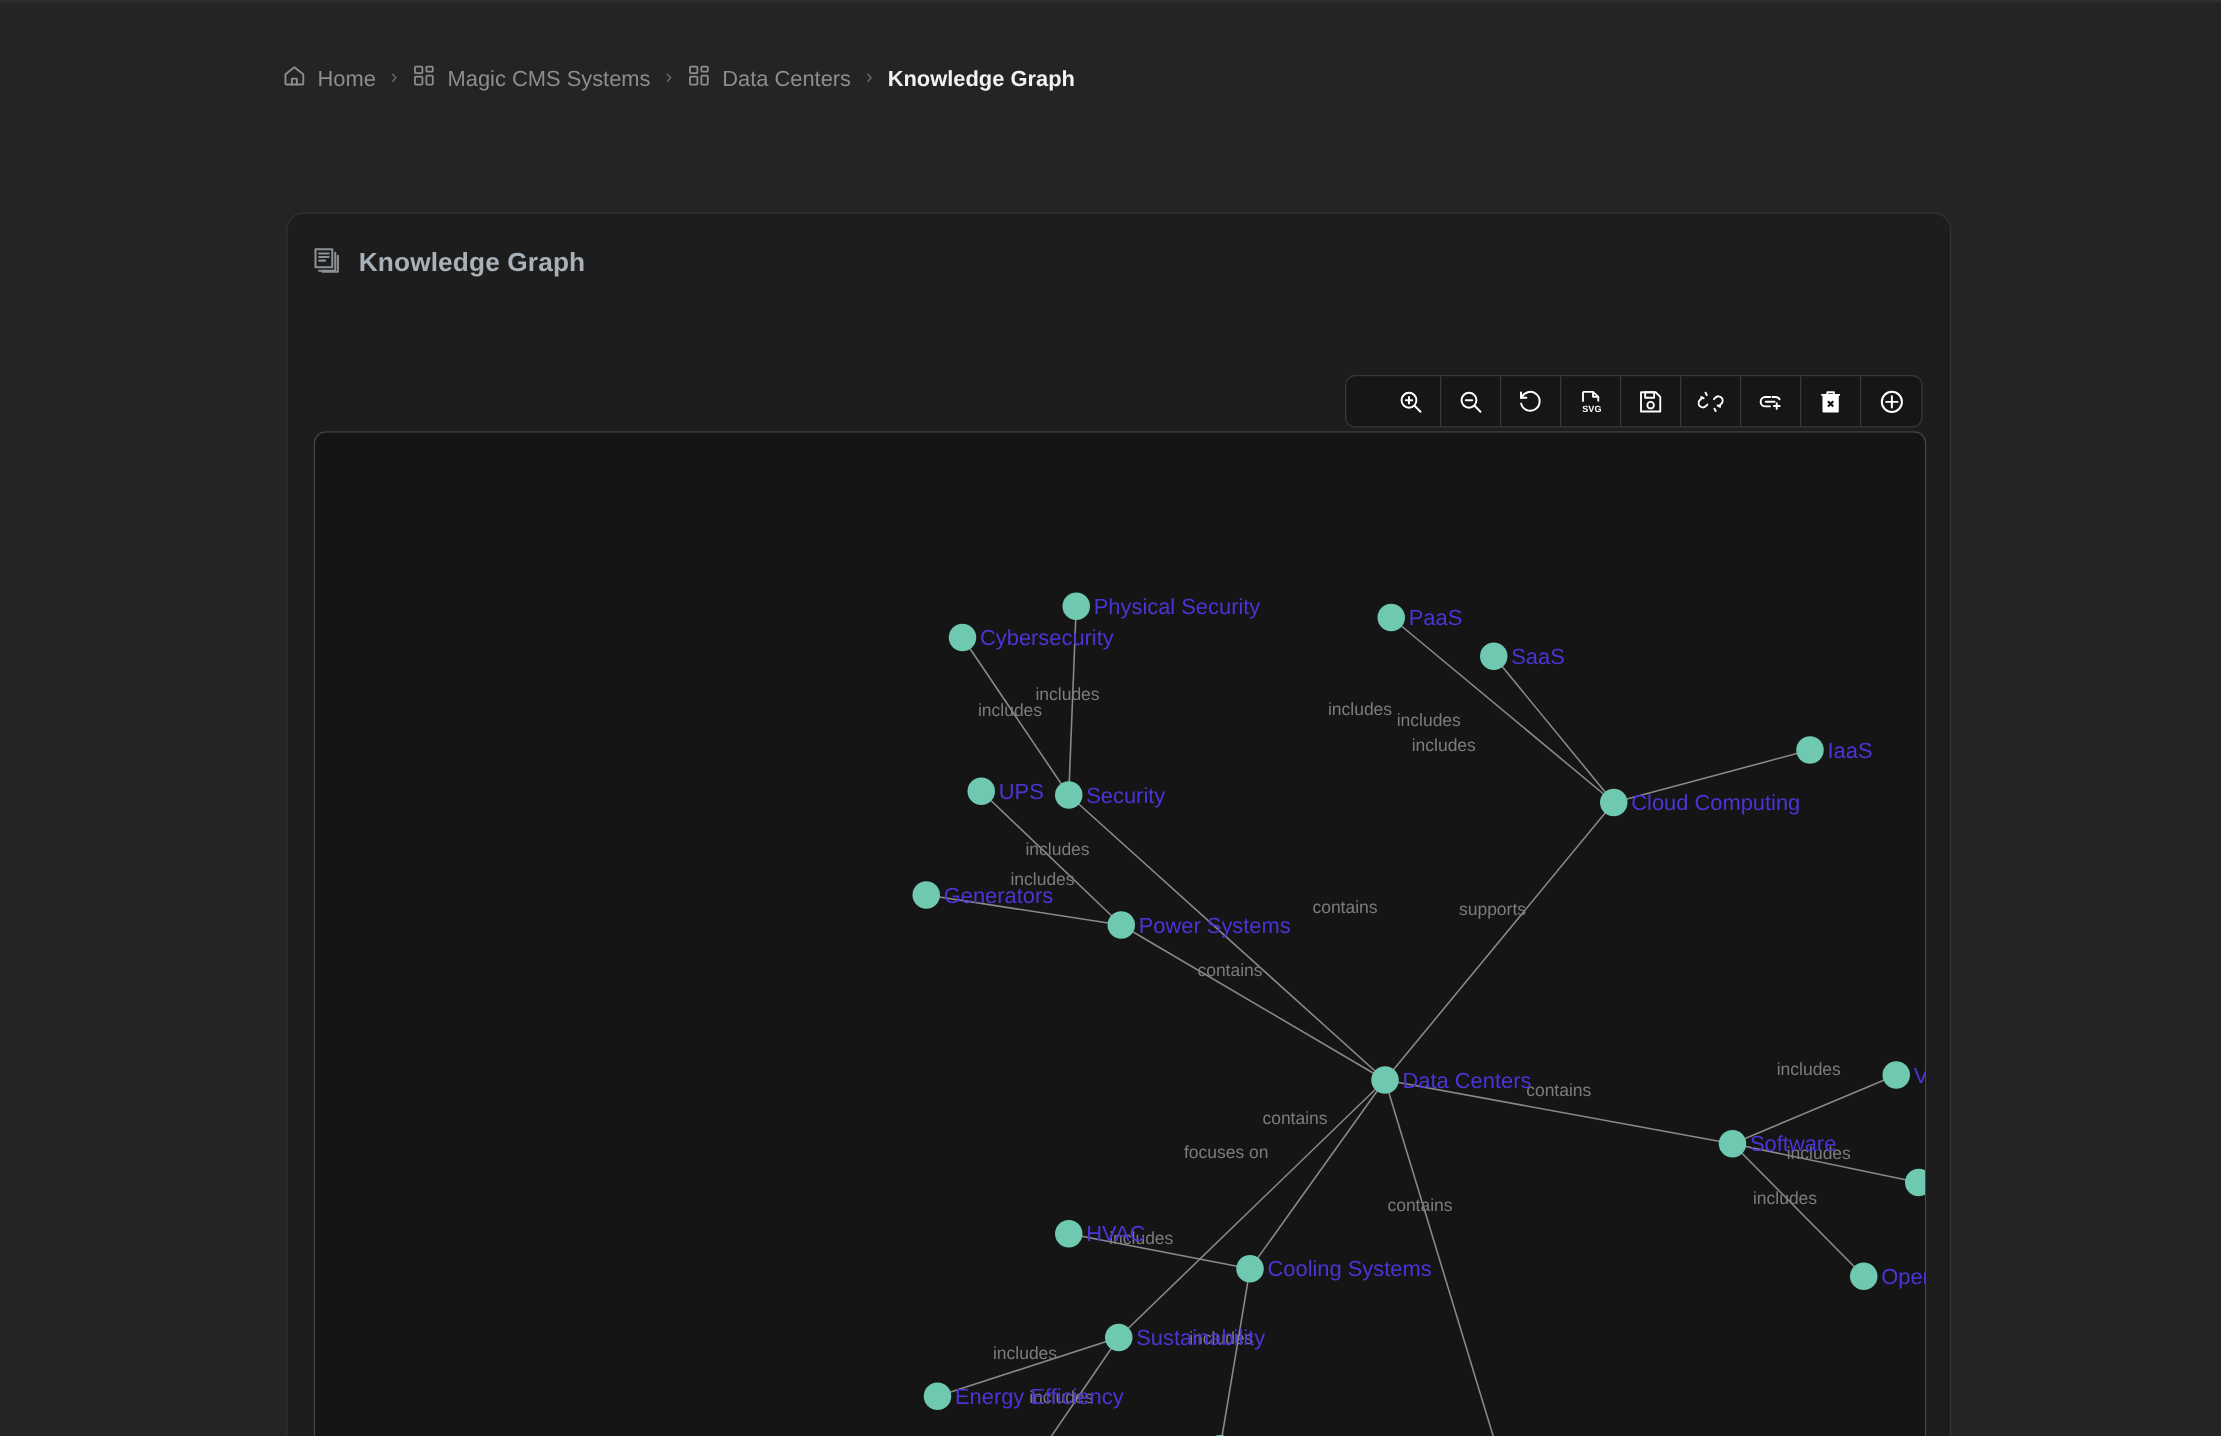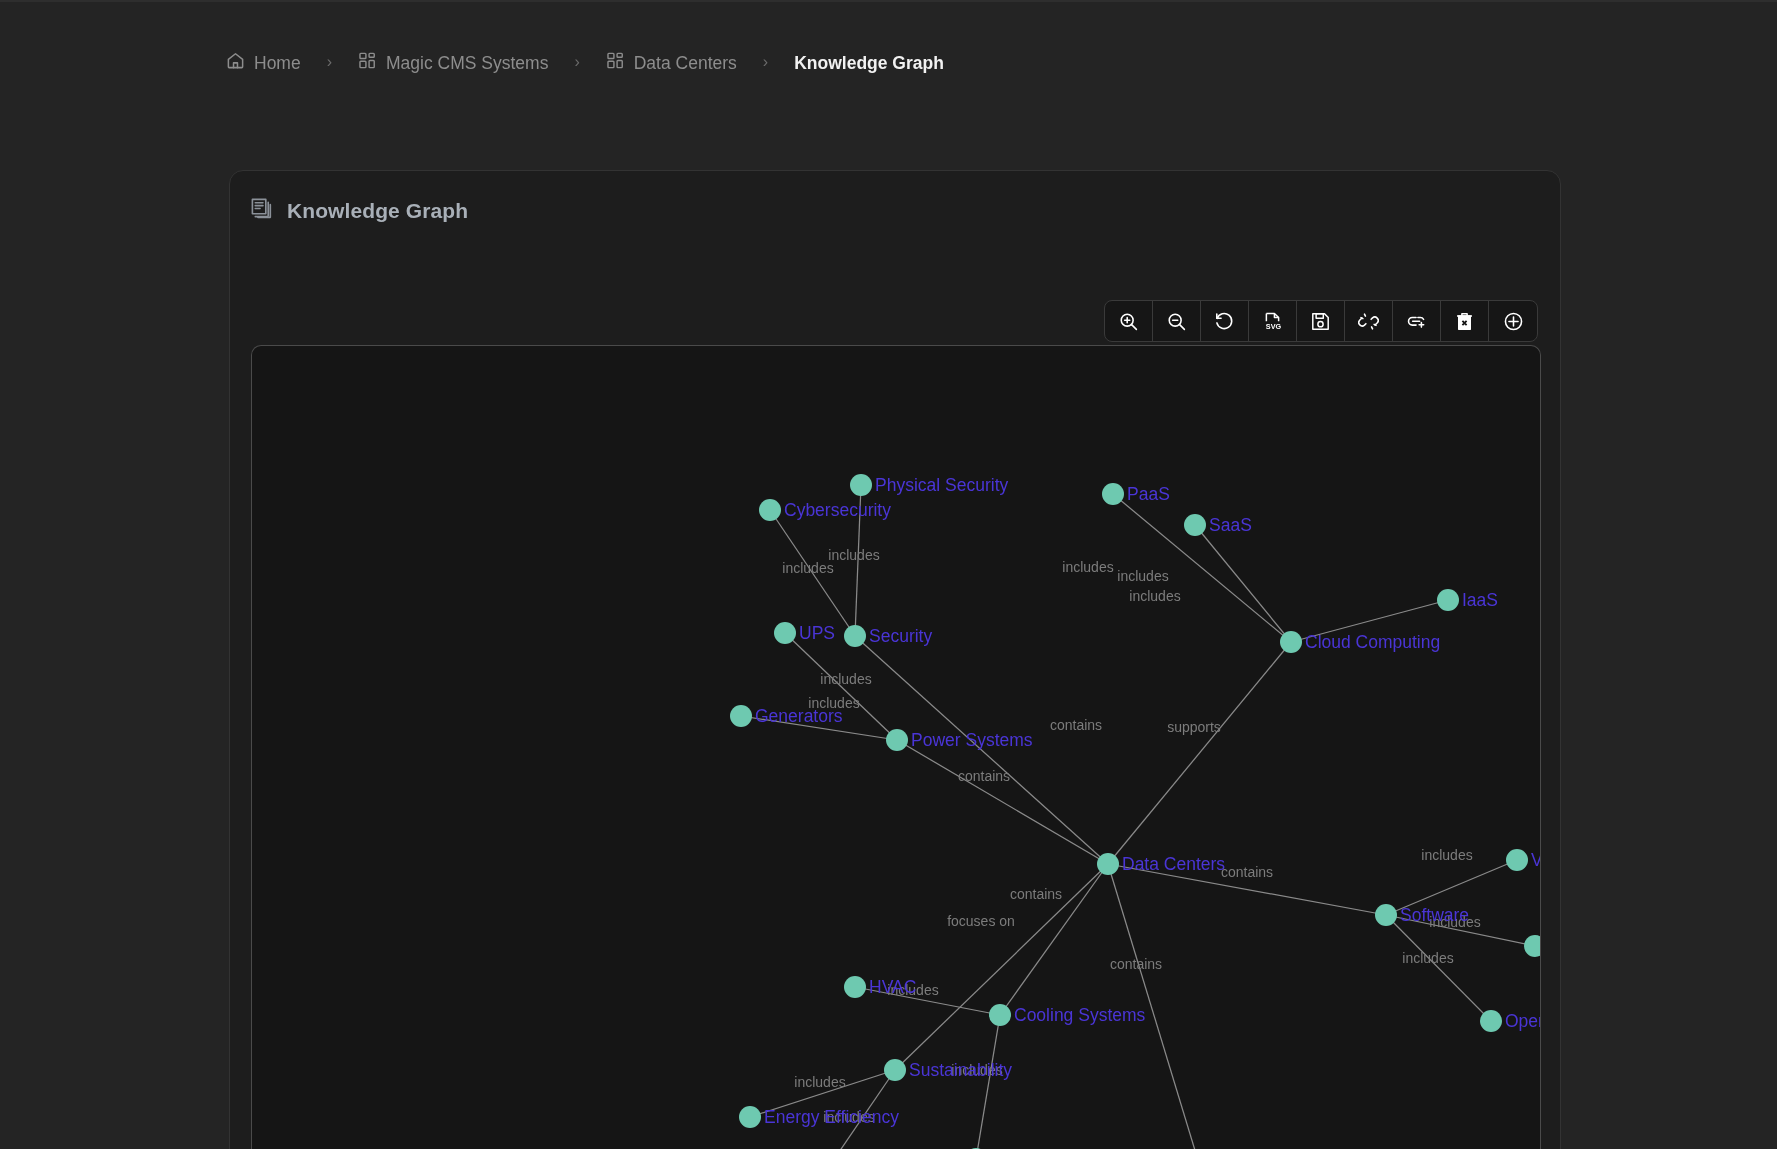--- a/index.html
+++ b/index.html
@@ -25,21 +25,21 @@
     background: #2e2e2e;
   }
 
   
   .breadcrumb {
     position: absolute;
     top: 50px;
     left: 226px;
     display: flex;
     align-items: center;
-    gap: 14px;
+    gap: 0;
     height: 26px;
     font-size: 17.5px;
   }
   .crumb {
     display: flex;
     align-items: center;
     gap: 9px;
     color: #8d8d8d;
     text-decoration: none;
     white-space: nowrap;
@@ -90,20 +90,21 @@
     position: absolute;
     right: 22px;
     top: 129px;
     display: flex;
     align-items: stretch;
     height: 42px;
     background: #161616;
     border: 1px solid #3a3a3a;
     border-radius: 8px;
     overflow: hidden;
+    padding-left: 28px;
   }
   .tb-btn {
     width: 48px;
     height: 100%;
     display: flex;
     align-items: center;
     justify-content: center;
     background: transparent;
     border: none;
     border-right: 1px solid #3a3a3a;

